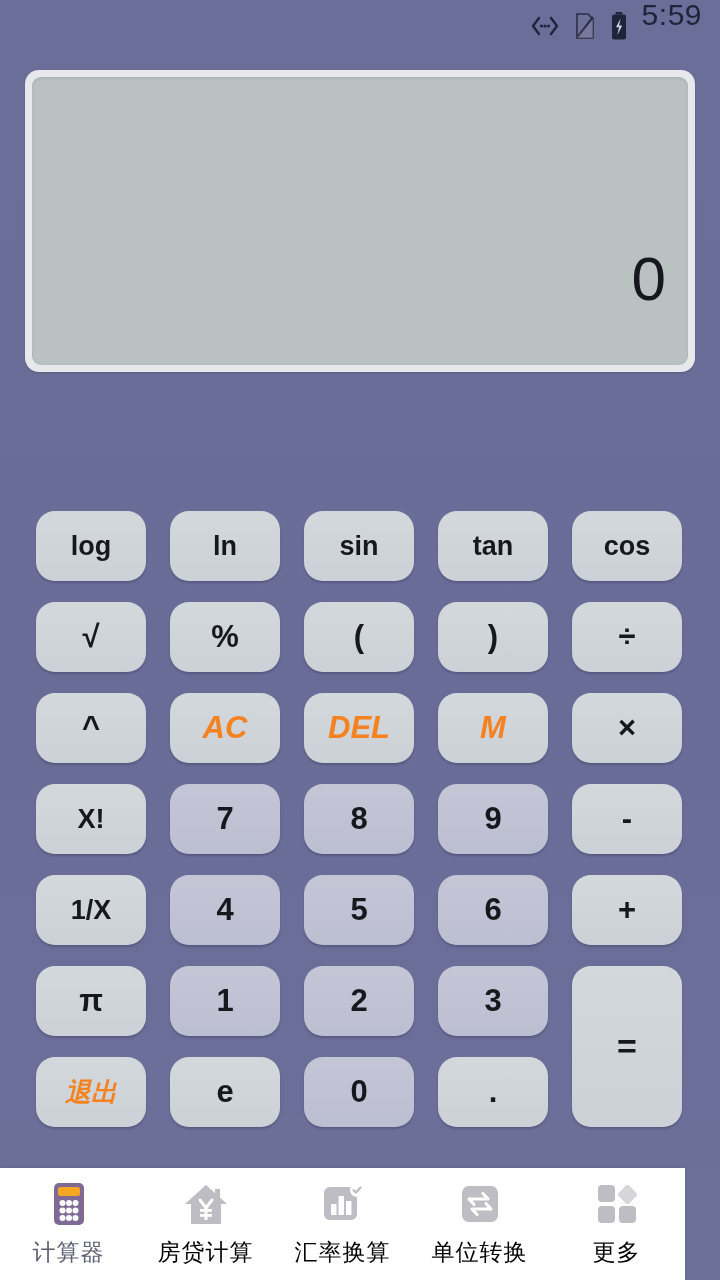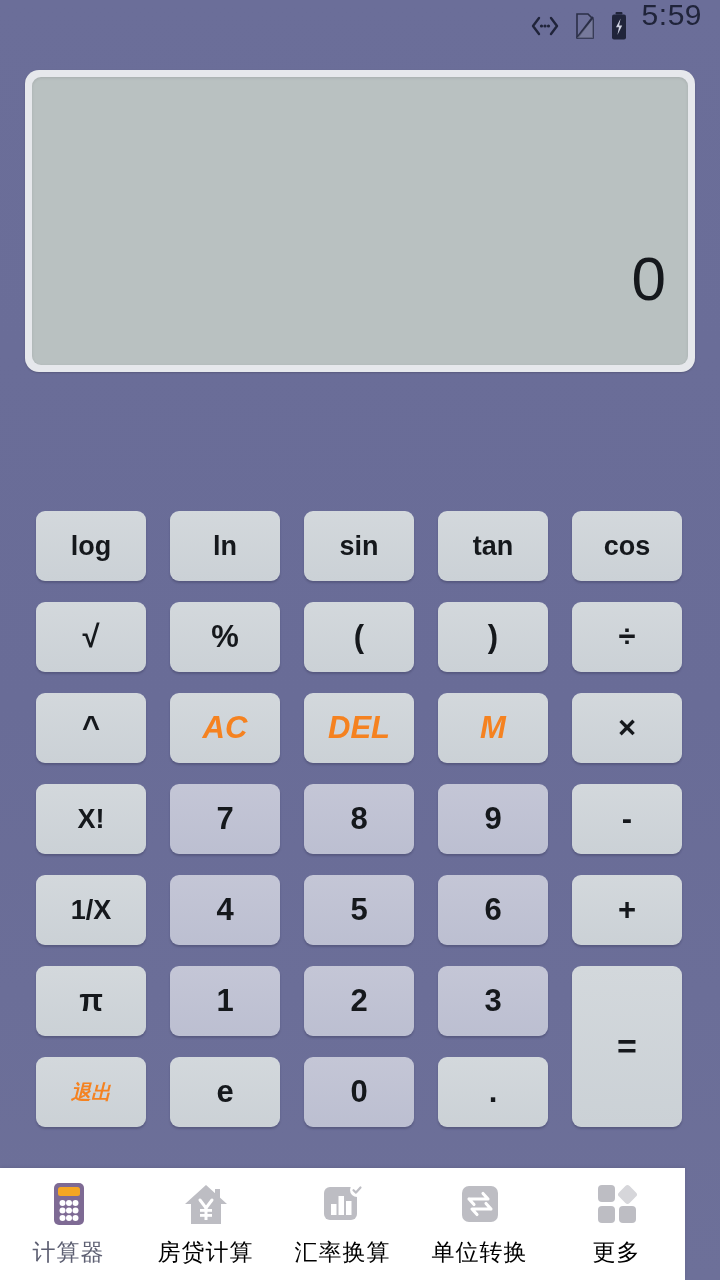--- a/index.html
+++ b/index.html
@@ -55,36 +55,36 @@
   .keypad {
     position:absolute; left:36px; top:511px;
     width:648px; height:630px;
     display:grid;
     grid-template-columns:repeat(5, 110px);
     grid-template-rows:repeat(7, 70px);
     column-gap:24px;
     row-gap:21px;
   }
   .key {
-    border-radius:9px;
+    border-radius:19px;
     background:linear-gradient(180deg,#d3d8dc 0%, #cbd1d6 100%);
     display:flex; align-items:center; justify-content:center;
     font-size:31px; font-weight:bold; color:#15181c;
     box-shadow:0 2px 2px rgba(40,40,70,.28);
     border:none;
     user-select:none;
     font-family:"Liberation Sans", sans-serif;
   }
   .key.digit {
     background:linear-gradient(180deg,#c4c6d6 0%, #bcbfd1 100%);
   }
   .key.accent { color:#f58220;font-style:italic; }
   .key.tall { grid-row:span 2; height:auto; }
   .key.small { font-size:27px; }
-  .key.cjk { font-size:20px; font-weight:bold; }
+  .key.cjk { font-size:26px; font-weight:bold; }
   .key.eqsign { font-size:34px; }
 
   
   .bottomnav {
     position:absolute; left:0; bottom:0; width:685px; height:112px;
     background:#ffffff;
     display:flex; align-items:center;
     box-shadow:0 -1px 3px rgba(0,0,0,.08);
   }
   .navitem {

